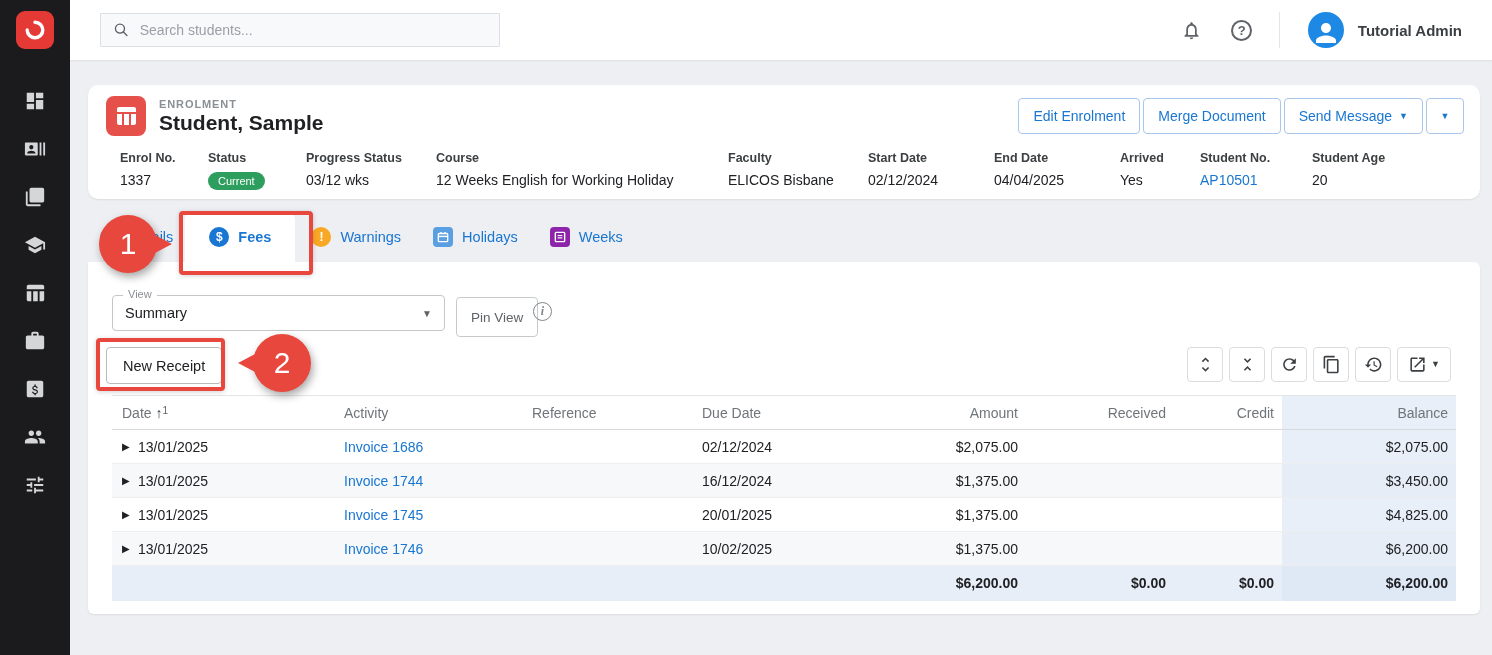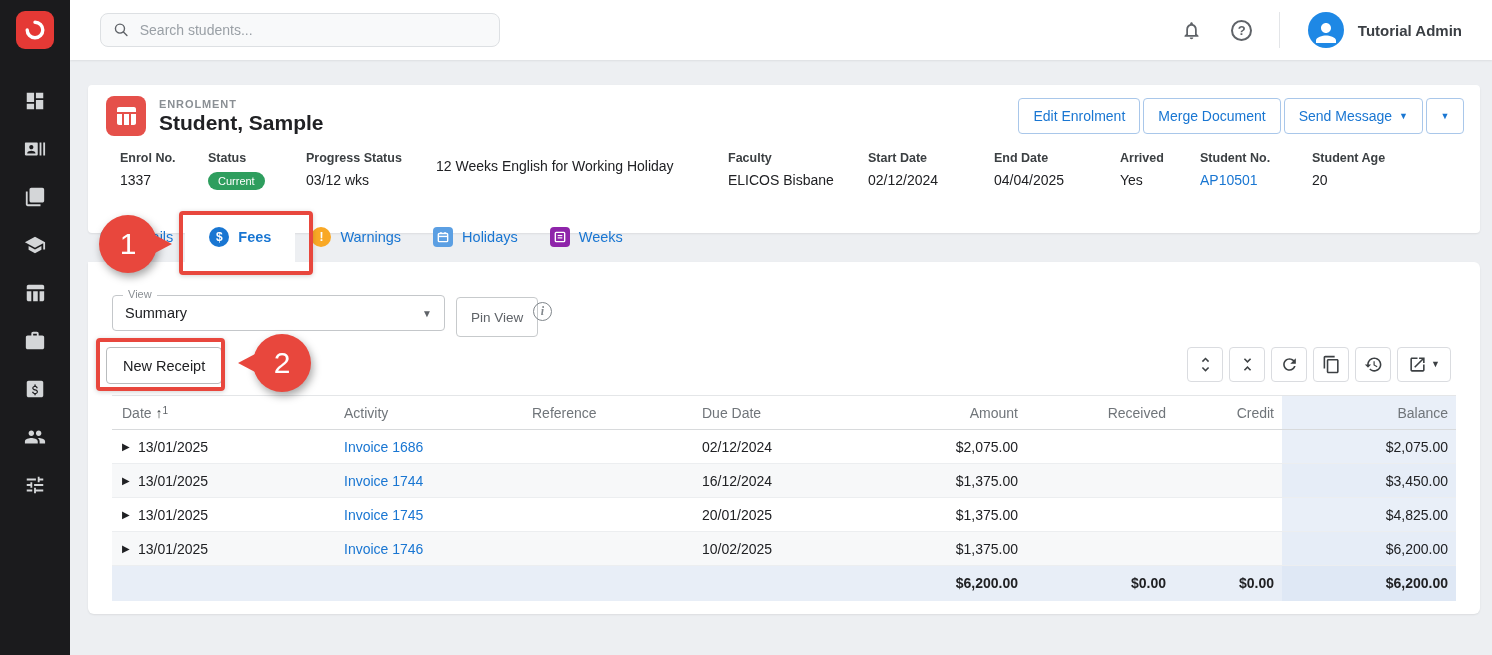--- a/index.html
+++ b/index.html
@@ -8,32 +8,32 @@
 
   
   .sidebar{position:absolute;left:0;top:0;width:70px;height:655px;background:#1b1b1d;z-index:6;display:flex;flex-direction:column;align-items:center}
   .logo{width:38px;height:38px;background:#e53935;border-radius:9px;margin-top:11px;display:flex;align-items:center;justify-content:center}
   .nav-icons{display:flex;flex-direction:column;align-items:center;gap:26px;margin-top:41px}
   .nav-icon{width:22px;height:22px;cursor:pointer}
   .nav-icon svg{width:22px;height:22px;fill:#d4d6d8}
 
   
   .topbar{position:absolute;left:70px;top:0;width:1422px;height:60px;background:#fff;display:flex;align-items:center;z-index:5;box-shadow:0 1px 2px rgba(0,0,0,.07)}
-  .search-box{margin-left:30px;width:400px;height:34px;background:#f8f9fa;border:1px solid #dde0e3;border-radius:8px;display:flex;align-items:center;padding:0 12px;gap:10px}
+  .search-box{margin-left:30px;width:400px;height:34px;background:#f8f9fa;border:1px solid #dde0e3;border-radius:1px;display:flex;align-items:center;padding:0 12px;gap:10px}
   .search-box input{border:none;background:transparent;outline:none;font-size:14px;color:#333;width:100%;font-family:"Liberation Sans",sans-serif}
   .search-box input::placeholder{color:#9aa0a6}
   .topbar-right{margin-left:auto;display:flex;align-items:center;padding-right:30px}
   .icon-btn{width:26px;height:26px;display:flex;align-items:center;justify-content:center;cursor:pointer;margin-right:24px}
   .help-circle{width:21px;height:21px;border:2px solid #5f6368;border-radius:50%;color:#5f6368;font-size:13px;font-weight:700;display:flex;align-items:center;justify-content:center}
   .divider-v{width:1px;height:36px;background:#e3e5e8;margin-right:28px}
   .avatar{width:36px;height:36px;border-radius:50%;background:#1e88e5;display:flex;align-items:flex-end;justify-content:center;overflow:hidden;cursor:pointer}
   .user-name{font-size:15px;font-weight:700;color:#3b3f44;margin-left:14px}
 
   
-  .enrol-card{position:absolute;left:88px;top:85px;width:1392px;height:148px;background:#fff;border-radius:4px;box-shadow:0 1px 2px rgba(0,0,0,.08);z-index:1}
+  .enrol-card{position:absolute;left:88px;top:85px;width:1392px;height:114px;background:#fff;border-radius:10px;box-shadow:0 1px 2px rgba(0,0,0,.08);z-index:1}
   .enrol-head{display:flex;align-items:center;padding:11px 16px 6px 18px}
   .app-icon{width:40px;height:40px;border-radius:8px;background:#e5504a;display:flex;align-items:center;justify-content:center}
   .head-titles{margin-left:13px}
   .section-label{font-size:11px;color:#8a8f94;letter-spacing:.9px;font-weight:600}
   .student-name{font-size:21px;font-weight:700;color:#202124;margin-top:1px}
   .head-actions{margin-left:auto;display:flex;gap:3px}
   .btn-outline-blue{height:36px;border:1px solid #a9c7ea;color:#1976d2;background:#fff;border-radius:4px;font-size:14px;font-weight:500;padding:0 14px;display:flex;align-items:center;gap:7px;cursor:pointer;font-family:"Liberation Sans",sans-serif}
   .btn-sq{width:38px;padding:0;justify-content:center}
   .caret{font-size:9px;line-height:1}
   .enrol-fields{display:flex;padding:9px 32px 0}
@@ -219,20 +219,21 @@
     </div>
     <div class="field w98">
       <div class="f-label">Status</div>
       <div class="f-value"><span class="badge-green">Current</span></div>
     </div>
     <div class="field w130">
       <div class="f-label">Progress Status</div>
       <div class="f-value">03/12 wks</div>
     </div>
     <div class="field w292">
+      <div class="f-label">Course</div>
       <div class="f-value">12 Weeks English for Working Holiday</div>
     </div>
     <div class="field w140">
       <div class="f-label">Faculty</div>
       <div class="f-value">ELICOS Bisbane</div>
     </div>
     <div class="field w126">
       <div class="f-label">Start Date</div>
       <div class="f-value">02/12/2024</div>
     </div>

